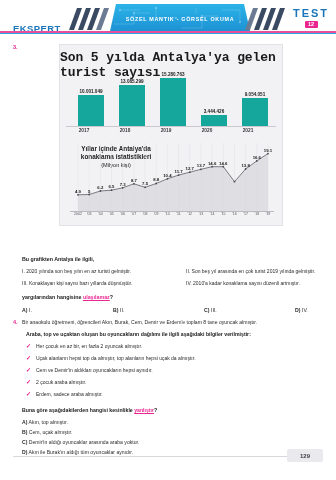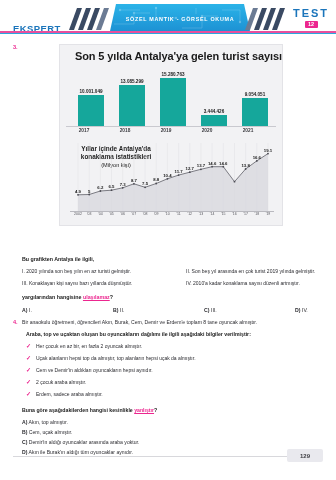--- a/index.html
+++ b/index.html
@@ -63,22 +63,22 @@
 
   
   .qnum{position:absolute;font-size:5.6px;font-weight:bold;color:#ec268f;}
 
   
   .graphic{
     position:absolute;left:59px;top:44px;width:222px;height:180px;
     background:#f2f2f4;border:1px solid #e3e3e7;
   }
   .g-title{
-    position:absolute;left:0;right:0;top:5px;text-align:right;
-    font-size:11px;font-weight:bold;color:#1a1a1a;letter-spacing:-.1px;
+    position:absolute;left:0;right:0;top:5px;text-align:left;
+    font-size:13px;font-weight:bold;color:#1a1a1a;letter-spacing:-.1px;font-family:Liberation Mono, monospace;
   }
 
   
   .bars{position:absolute;left:10px;top:19px;width:202px;height:62px;}
   .bar-col{position:absolute;bottom:0;width:26px;}
   .bar-val{
     position:absolute;left:50%;transform:translateX(-50%);
     white-space:nowrap;font-size:4.6px;font-weight:bold;color:#1a1a1a;
   }
   .bar-rect{position:absolute;bottom:0;left:0;width:26px;background:#15a79b;}

